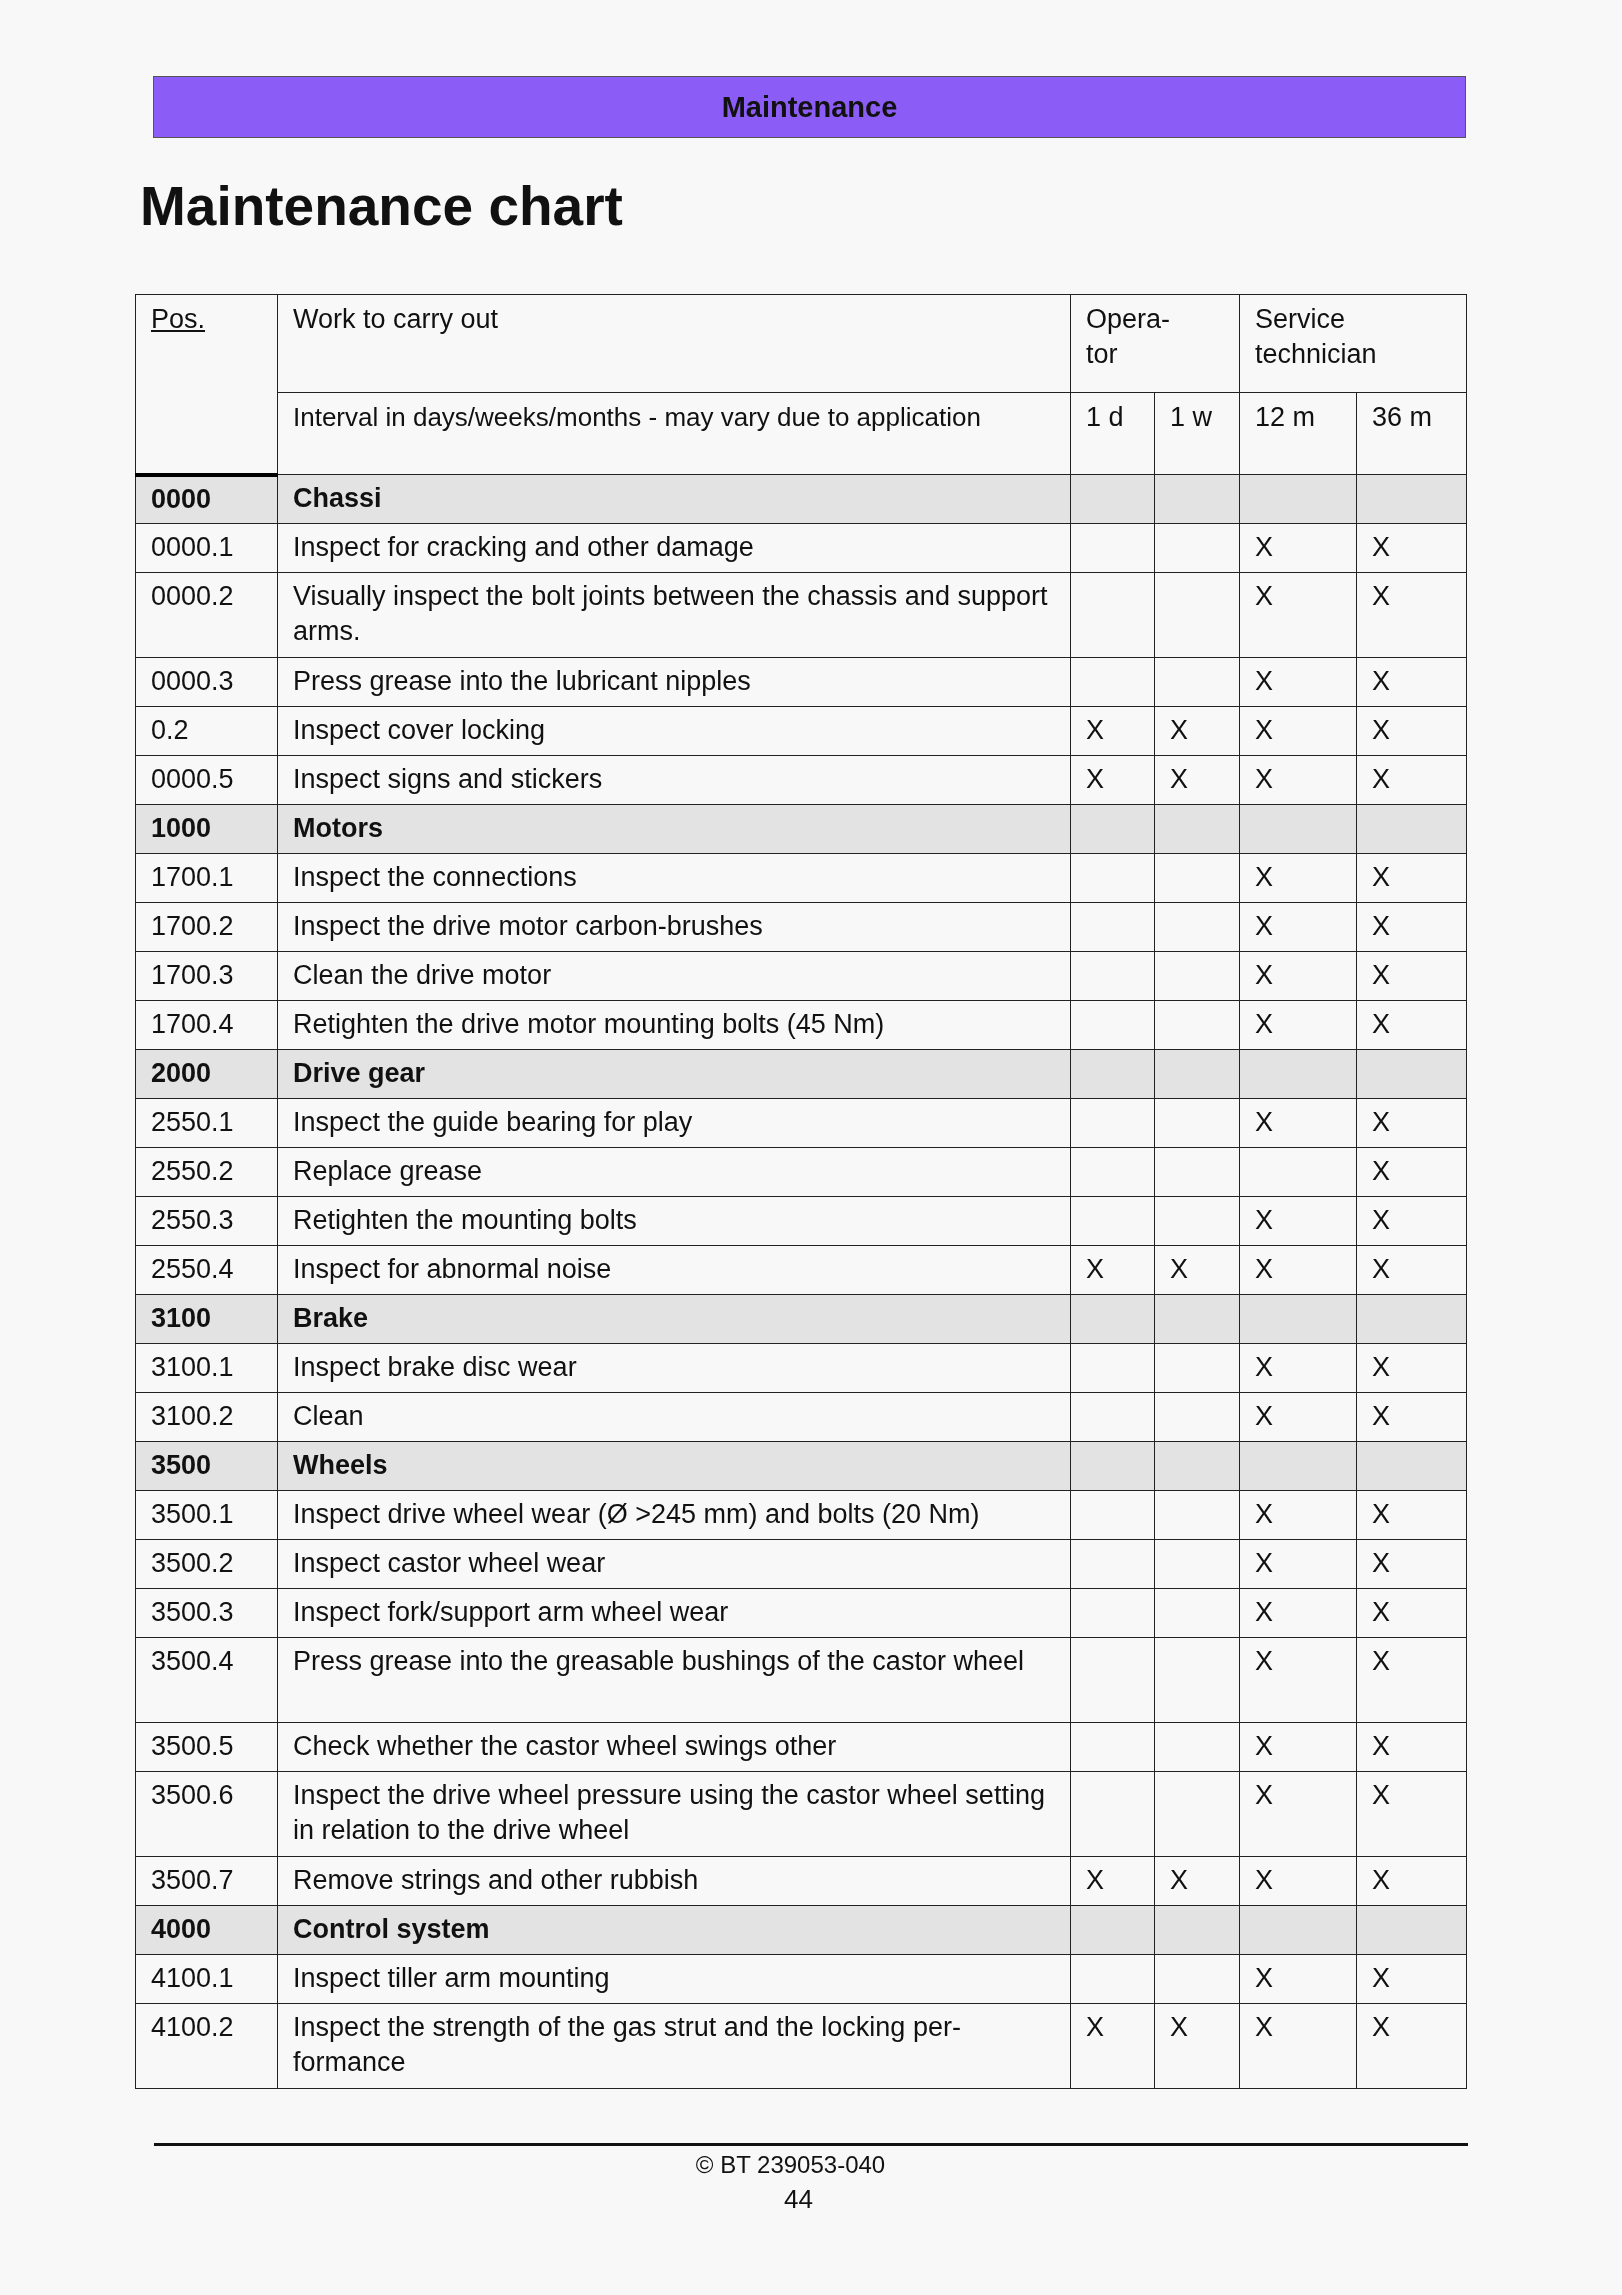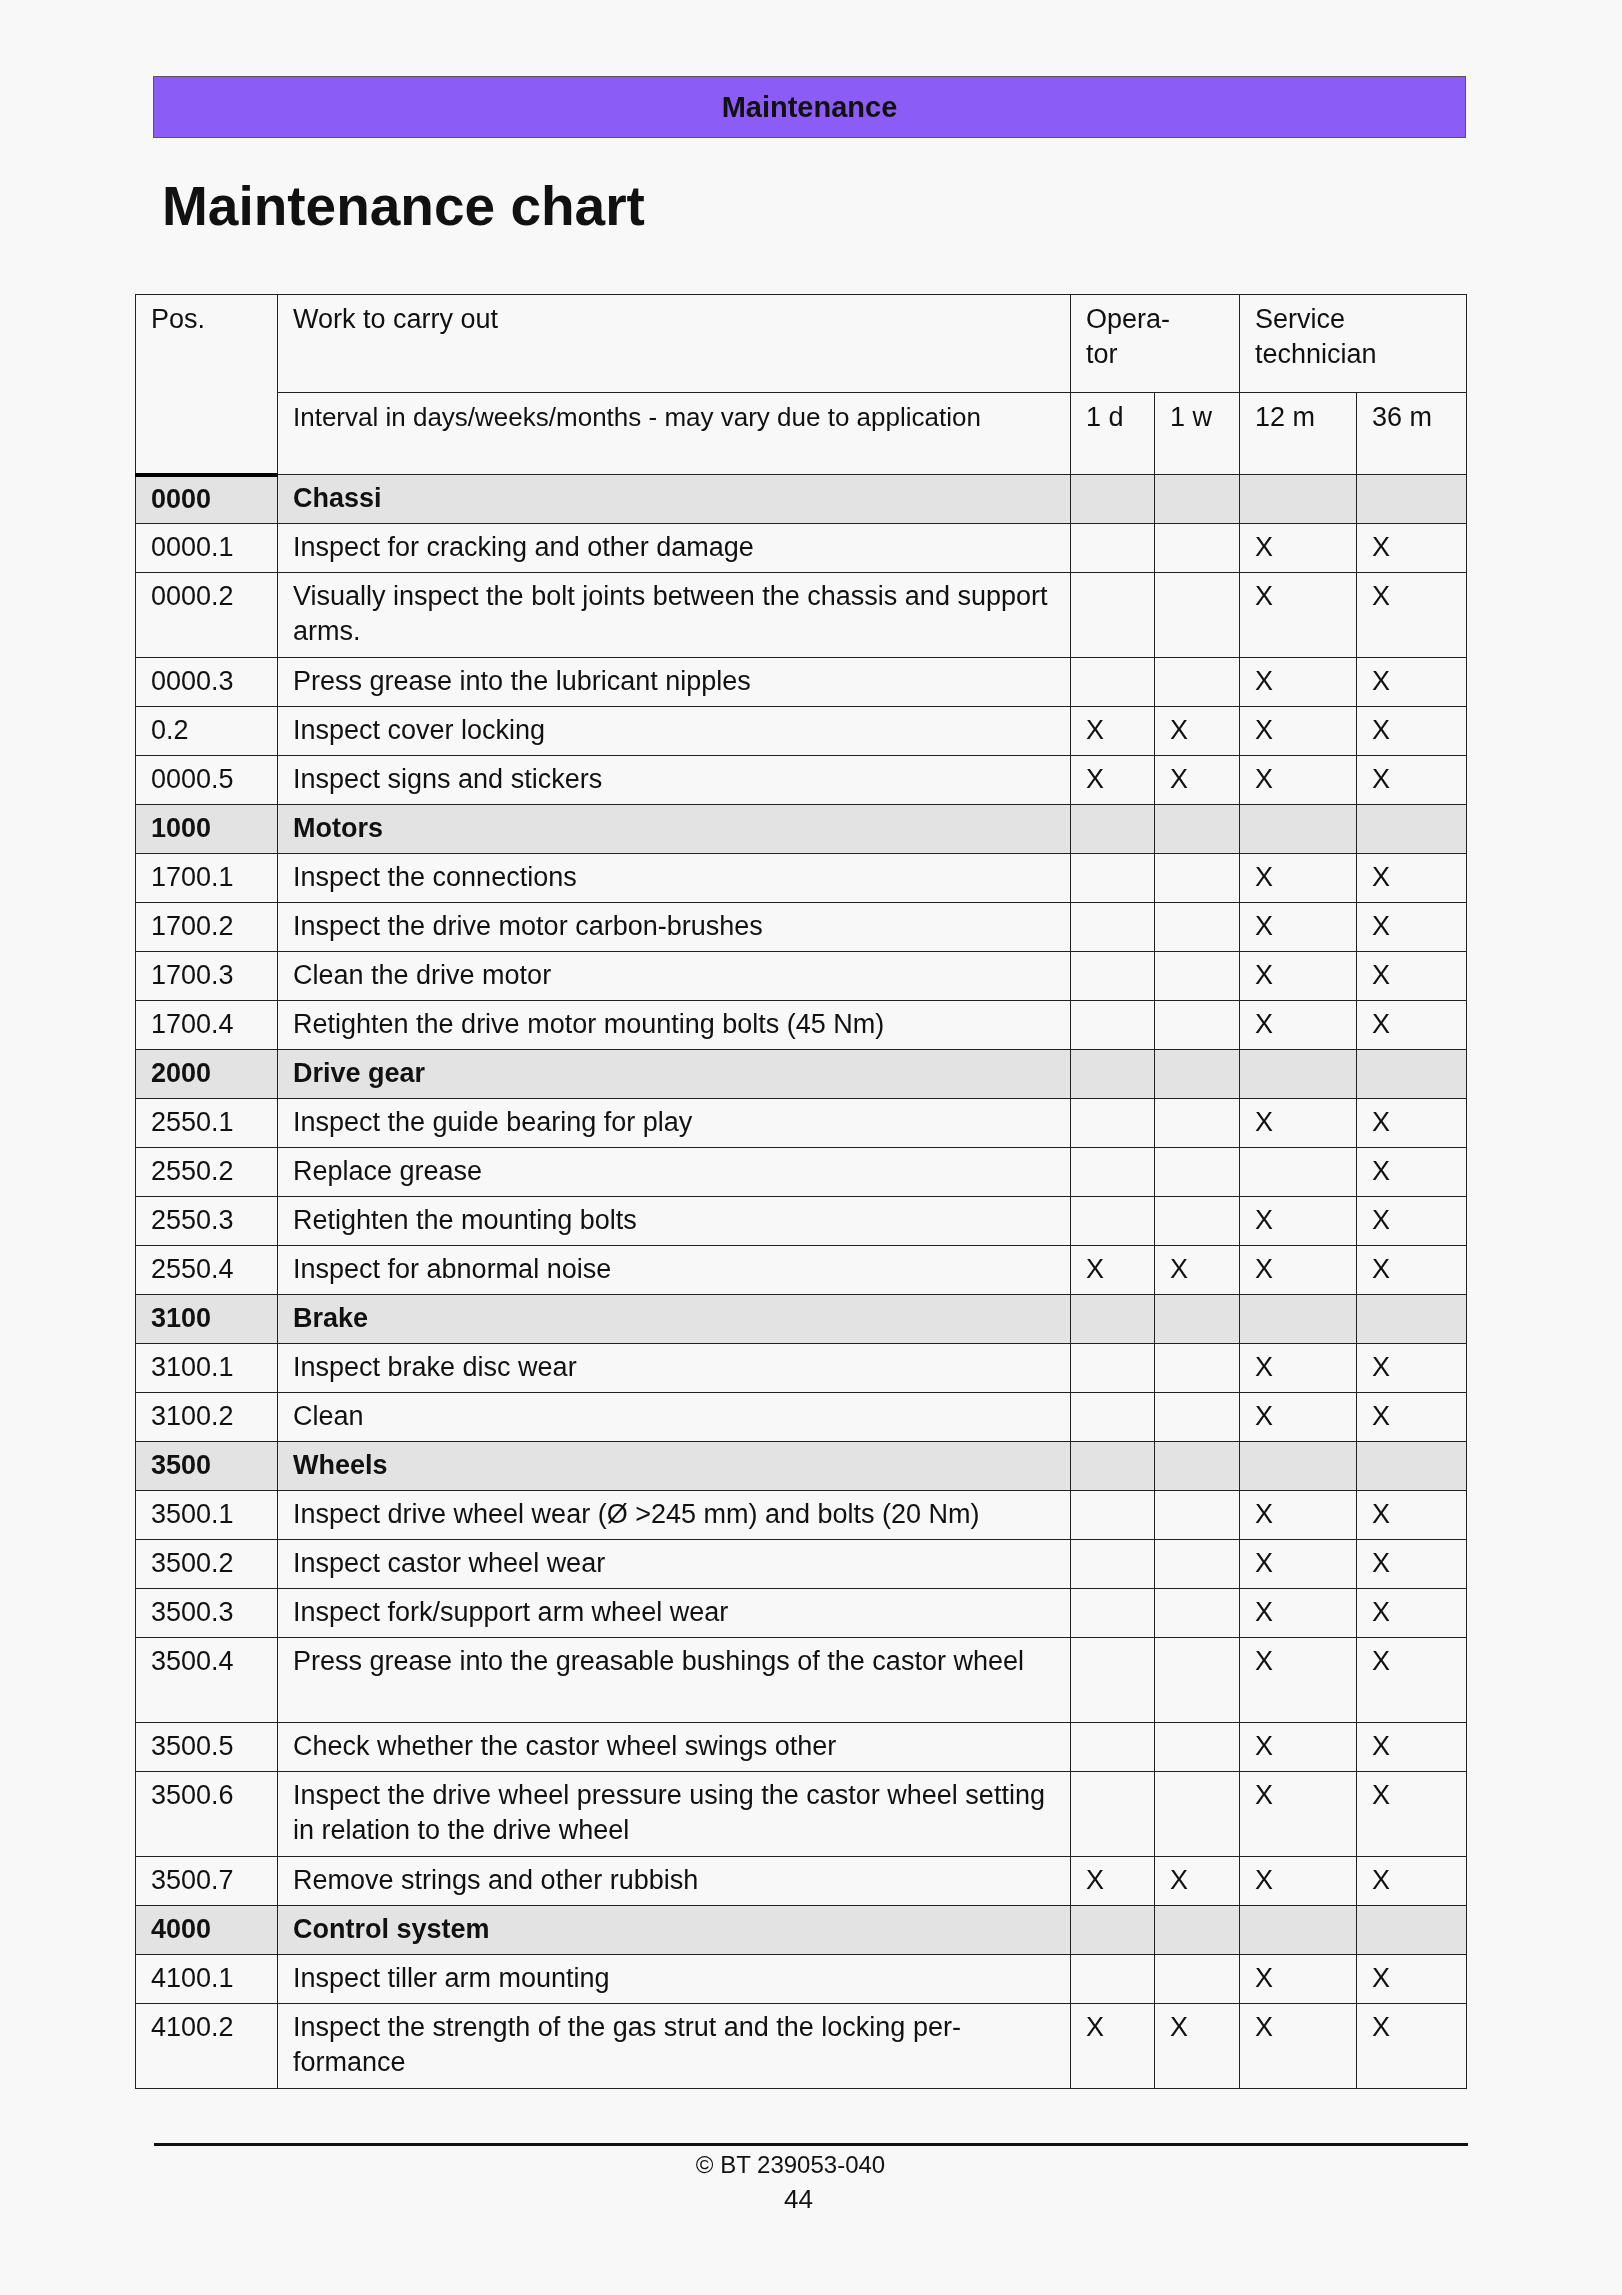--- a/index.html
+++ b/index.html
@@ -7,21 +7,21 @@
     width:1622px; height:2295px; background:#f8f8f8; position:relative;
     font-family:"Liberation Sans", sans-serif; color:#111; overflow:hidden;
   }
   .hdr-box {
     position:absolute; left:153px; top:76px; width:1313px; height:62px;
     background:#8b5cf6; border:1.4px solid #555; box-sizing:border-box;
     display:flex; align-items:center; justify-content:center;
     font-weight:bold; font-size:29px;
   }
   .title {
-    position:absolute; left:162px; top:179px; font-size:55px; font-weight:bold;
+    position:absolute; left:140px; top:179px; font-size:55px; font-weight:bold;
     letter-spacing:0px; line-height:1;
   }
   table.chart {
     position:absolute; left:135px; top:294px; width:1330px;
     border-collapse:collapse; table-layout:fixed;
   }
   table.chart td, table.chart th {
     border:1.4px solid #222; vertical-align:top; box-sizing:border-box;
     padding:6.8px 0 0 15px; font-size:27px; line-height:35px; text-align:left;
     font-weight:normal;
@@ -62,21 +62,21 @@
   <colgroup>
     <col class="c-pos">
       <col class="c-work">
       <col class="c-1d">
       <col class="c-1w">
       <col class="c-12m">
       <col class="c-36m">
   </colgroup>
   <thead>
     <tr class="h-top">
-      <th rowspan="2" style="height:180px;border-bottom:4.8px solid #000;">Pos.</th>
+      <th rowspan="2" style="height:180px;border-bottom:4.8px solid #000;text-decoration:underline;">Pos.</th>
       <th>Work to carry out</th>
       <th colspan="2" style="white-space:pre-line;">Opera-
 tor</th>
       <th colspan="2">Service technician</th>
     </tr>
     <tr class="h-sub">
       <td class="int" style="padding-right:41px;">Interval in days/weeks/months - may vary due to application</td>
       <td>1 d</td>
       <td>1 w</td>
       <td>12 m</td>

